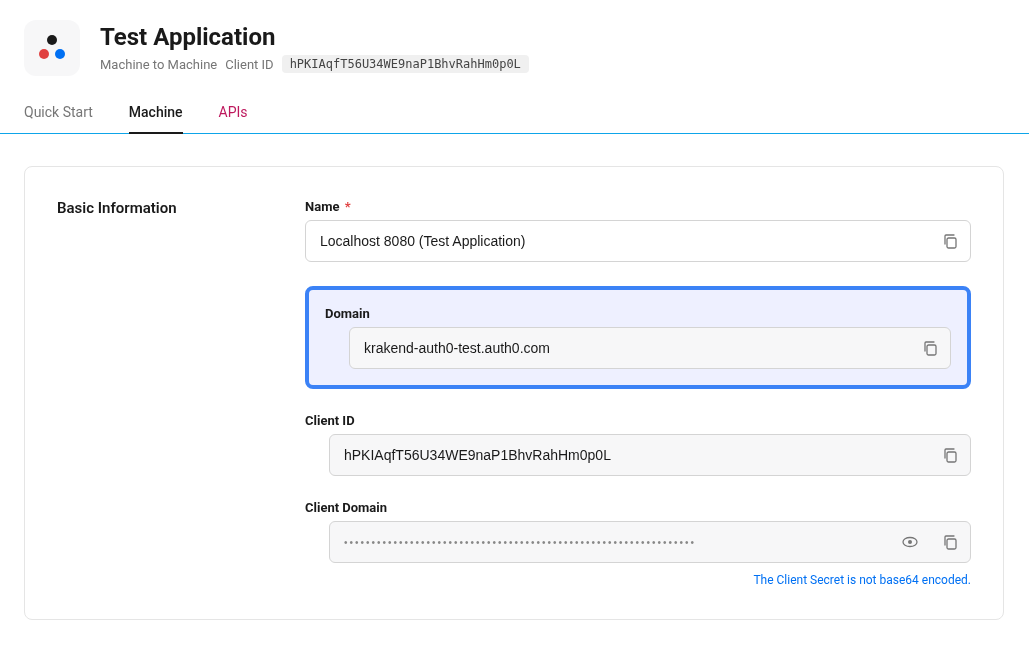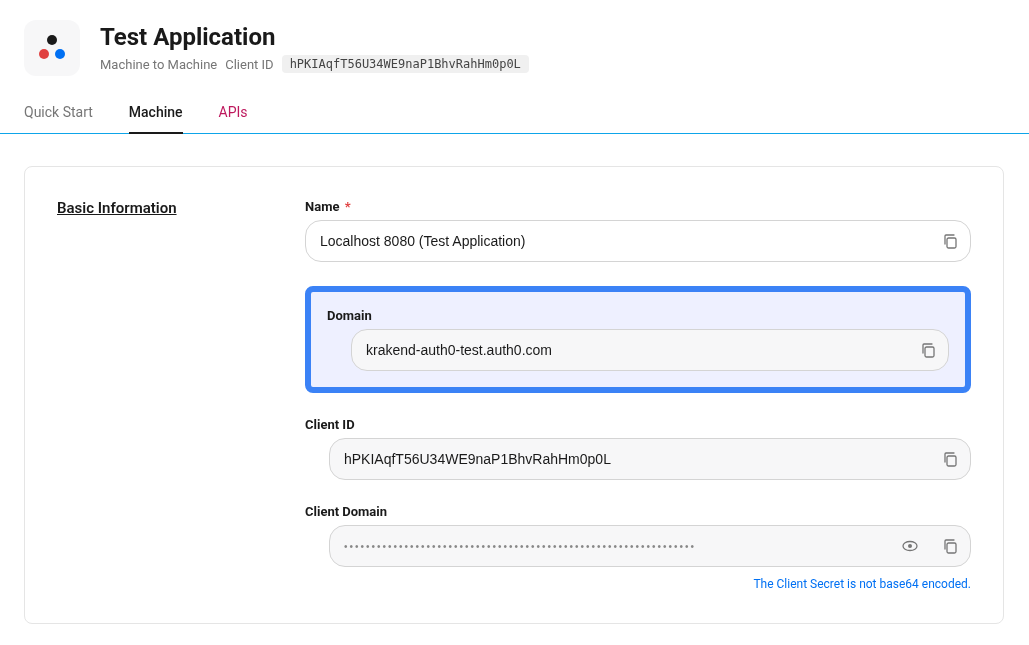--- a/index.html
+++ b/index.html
@@ -100,60 +100,59 @@
 
     .settings-sidebar {
       width: 200px;
       flex-shrink: 0;
     }
 
     .section-title {
       font-weight: 600;
       font-size: 15px;
       color: #1a1a1a;
-      text-decoration: underline;
     }
 
     .settings-fields {
       flex: 1;
       display: flex;
       flex-direction: column;
       gap: 24px;
     }
 
     .field-group {
       display: flex;
       flex-direction: column;
       gap: 6px;
     }
 
     .field-group.highlighted {
       background: #eef0ff;
-      border: 6px solid #3b82f6;
+      border: 4px solid #3b82f6;
       border-radius: 8px;
       padding: 16px;
       justify-content: space-between;
     }
 
     .field-label {
       font-size: 13px;
       font-weight: 700;
       color: #1a1a1a;
     }
 
     .field-label .required {
       color: #e04040;
       margin-left: 2px;
     }
 
     .field-input-wrapper {
       display: flex;
       align-items: center;
       border: 1px solid #d4d4d4;
-      border-radius: 16px;
+      border-radius: 6px;
       background: #fff;
       overflow: hidden;
     }
 
     .field-input-wrapper.readonly {
       background: #f7f7f8;
       margin-left: 24px;
     }
 
     .field-input {

